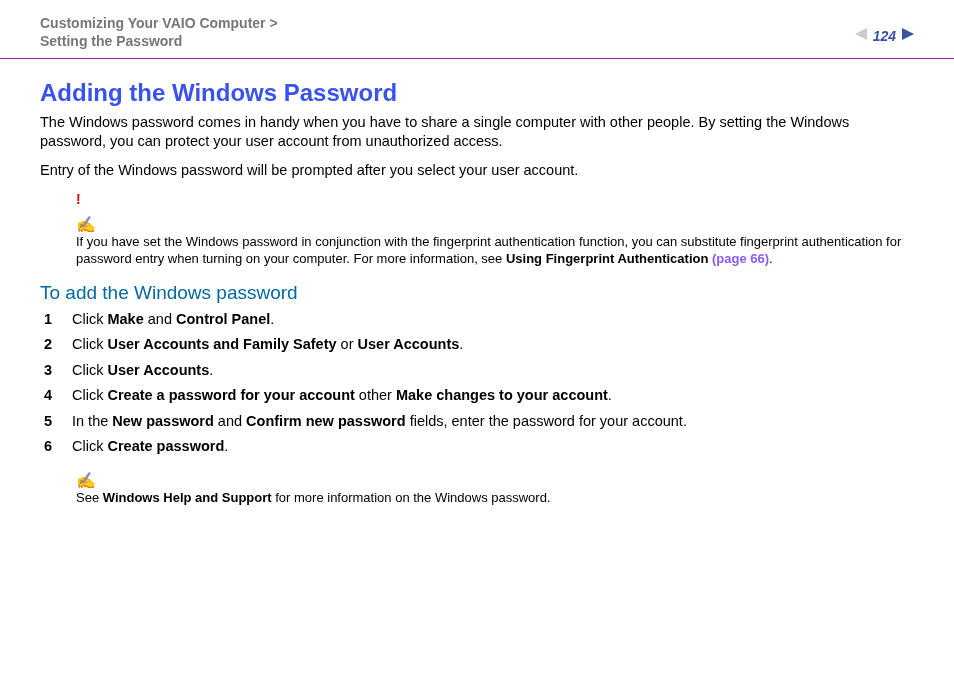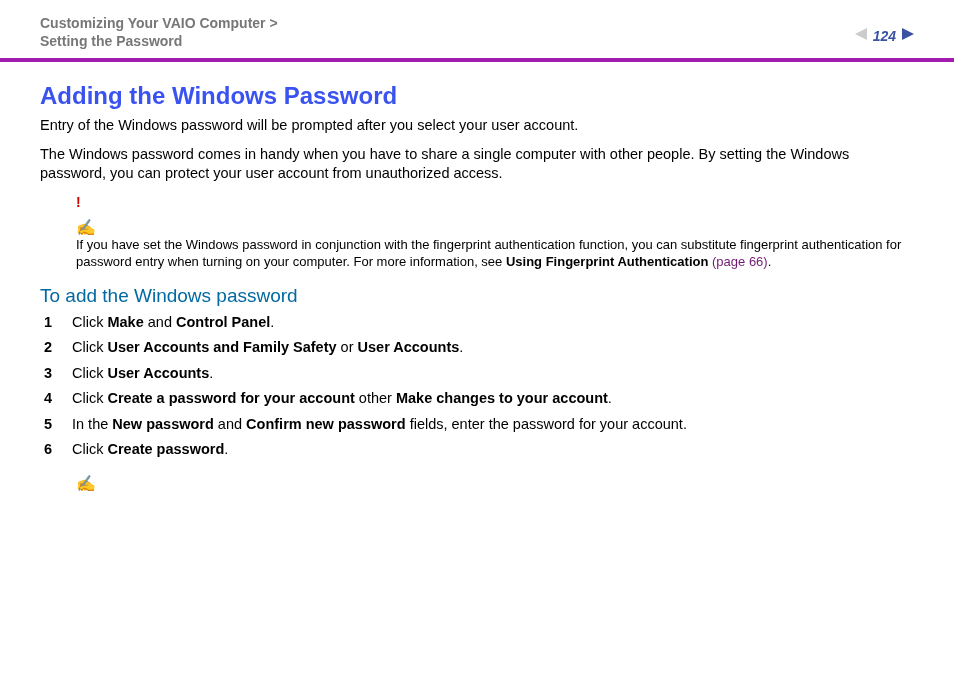--- a/index.html
+++ b/index.html
@@ -12,21 +12,21 @@
     width: 954px;
     height: 674px;
     overflow: hidden;
     position: relative;
   }
   .header {
     display: flex;
     justify-content: space-between;
     align-items: flex-start;
     padding: 14px 40px 8px 40px;
-    border-bottom: 4px solid #a21caf;
+    border-bottom: 1px solid #a21caf;
   }
   .breadcrumb {
     color: #777;
     font-weight: bold;
     font-size: 14px;
     line-height: 1.3;
   }
   .page-nav {
     display: flex;
     align-items: flex-start;
@@ -87,22 +87,22 @@
     display: block;
     font-size: 16px;
     margin-bottom: -2px;
   }
   .note-text {
     font-size: 13px;
     color: #000;
     font-family: Arial, sans-serif;
   }
   .link {
-    color: #701a75;
-    font-weight: normal;
+    color: #8b5cf6;
+    font-weight: bold;
     cursor: pointer;
   }
   h2.subhead {
     color: #0369a1;
     font-weight: normal;
     font-size: 19px;
     margin: 14px 0 4px 0;
   }
   ol.steps {
     margin: 0;
@@ -136,22 +136,22 @@
   </div>
   <div class="page-nav">
     <span class="arrow arrow-left"></span>
     <span class="page-number">124</span>
     <span class="arrow arrow-right"></span>
   </div>
 </div>
 
 <div class="content">
   <h1 class="title">Adding the Windows Password</h1>
+  <p class="body">The Windows password comes in handy when you have to share a single computer with other people. By setting the Windows password, you can protect your user account from unauthorized access.</p>
   <p class="body">Entry of the Windows password will be prompted after you select your user account.</p>
-  <p class="body">The Windows password comes in handy when you have to share a single computer with other people. By setting the Windows password, you can protect your user account from unauthorized access.</p>
 
   <div class="note">
     <span class="mark">!</span>
   </div>
 
   <div class="note">
     <span class="pencil">✍</span>
     <span class="note-text">
       <span>If you have set the Windows password in conjunction with the fingerprint authentication function, you can substitute fingerprint authentication for password entry when turning on your computer. For more information, see </span><strong>Using Fingerprint Authentication </strong><span class="link">(page 66)</span><span>.</span>
     </span>
@@ -163,14 +163,17 @@
     <li><span>Click </span><strong>Make</strong><span> and </span><strong>Control Panel</strong><span>.</span></li>
     <li><span>Click </span><strong>User Accounts and Family Safety</strong><span> or </span><strong>User Accounts</strong><span>.</span></li>
     <li><span>Click </span><strong>User Accounts</strong><span>.</span></li>
     <li><span>Click </span><strong>Create a password for your account</strong><span> other </span><strong>Make changes to your account</strong><span>.</span></li>
     <li><span>In the </span><strong>New password</strong><span> and </span><strong>Confirm new password</strong><span> fields, enter the password for your account.</span></li>
     <li><span>Click </span><strong>Create password</strong><span>.</span></li>
   </ol>
 
   <div class="note" style="margin-top:14px">
     <span class="pencil">✍</span>
+    <span class="note-text">
+      <span>See </span><strong>Windows Help and Support</strong><span> for more information on the Windows password.</span>
+    </span>
   </div>
 </div>
 
 </body></html>

